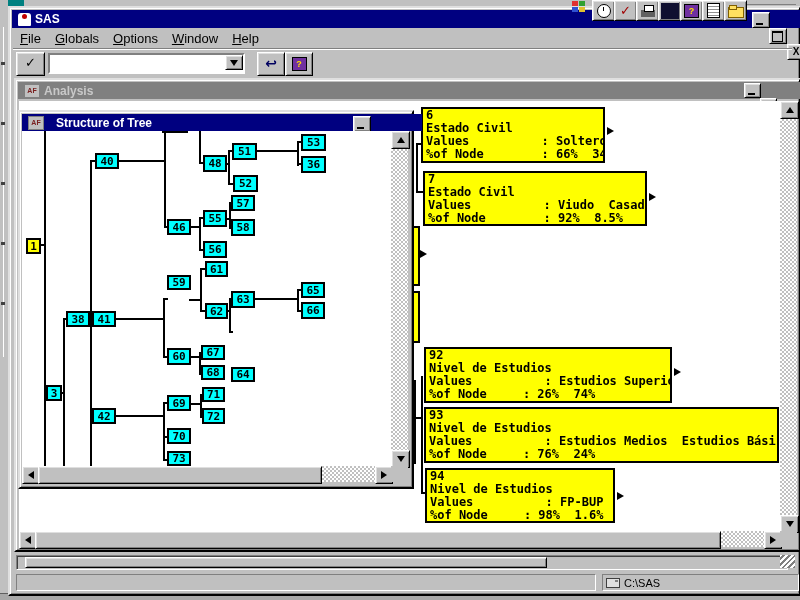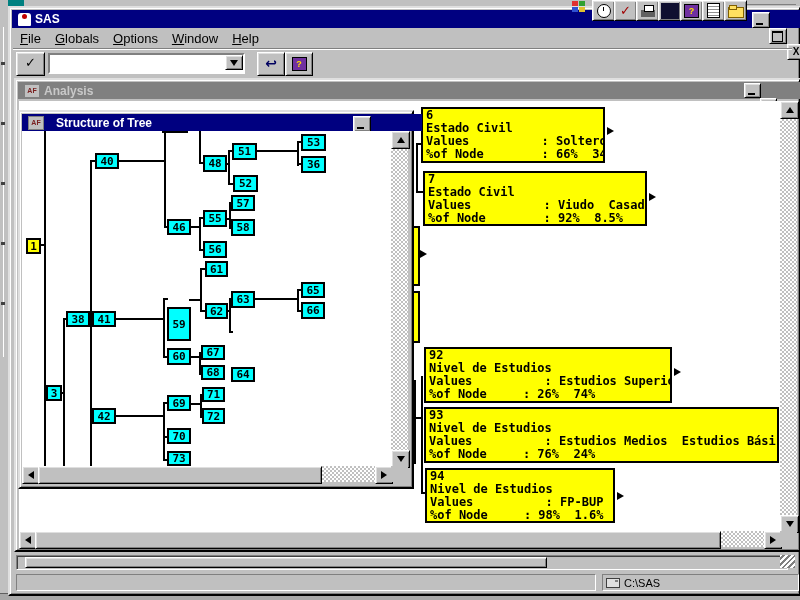--- a/index.html
+++ b/index.html
@@ -303,21 +303,21 @@
           <div class="node" style="left: 181px; top: 24px; width: 24px; height: 17px;">48</div>
           <div class="node" style="left: 210px; top: 12px; width: 25px; height: 17px;">51</div>
           <div class="node" style="left: 211px; top: 44px; width: 25px; height: 17px;">52</div>
           <div class="node" style="left: 279px; top: 3px; width: 25px; height: 17px;">53</div>
           <div class="node" style="left: 279px; top: 25px; width: 25px; height: 17px;">36</div>
           <div class="node" style="left: 181px; top: 79px; width: 24px; height: 17px;">55</div>
           <div class="node" style="left: 209px; top: 64px; width: 24px; height: 16px;">57</div>
           <div class="node" style="left: 209px; top: 88px; width: 24px; height: 17px;">58</div>
           <div class="node" style="left: 181px; top: 110px; width: 24px; height: 17px;">56</div>
           <div class="node" style="left: 183px; top: 130px; width: 23px; height: 16px;">61</div>
-          <div class="node" style="left: 145px; top: 176px; width: 24px; height: 34px;">59</div>
+          <div class="node" style="left: 145px; top: 144px; width: 24px; height: 15px;">59</div>
           <div class="node" style="left: 183px; top: 172px; width: 23px; height: 16px;">62</div>
           <div class="node" style="left: 209px; top: 160px; width: 24px; height: 17px;">63</div>
           <div class="node" style="left: 279px; top: 151px; width: 24px; height: 16px;">65</div>
           <div class="node" style="left: 279px; top: 171px; width: 24px; height: 17px;">66</div>
           <div class="node" style="left: 209px; top: 192px; width: 24px; height: 15px; margin-top: 44px;">64</div>
           <div class="node" style="left: 145px; top: 217px; width: 24px; height: 17px;">60</div>
           <div class="node" style="left: 179px; top: 214px; width: 24px; height: 15px;">67</div>
           <div class="node" style="left: 179px; top: 234px; width: 24px; height: 15px;">68</div>
           <div class="node" style="left: 145px; top: 264px; width: 24px; height: 16px;">69</div>
           <div class="node" style="left: 180px; top: 256px; width: 23px; height: 15px;">71</div>

